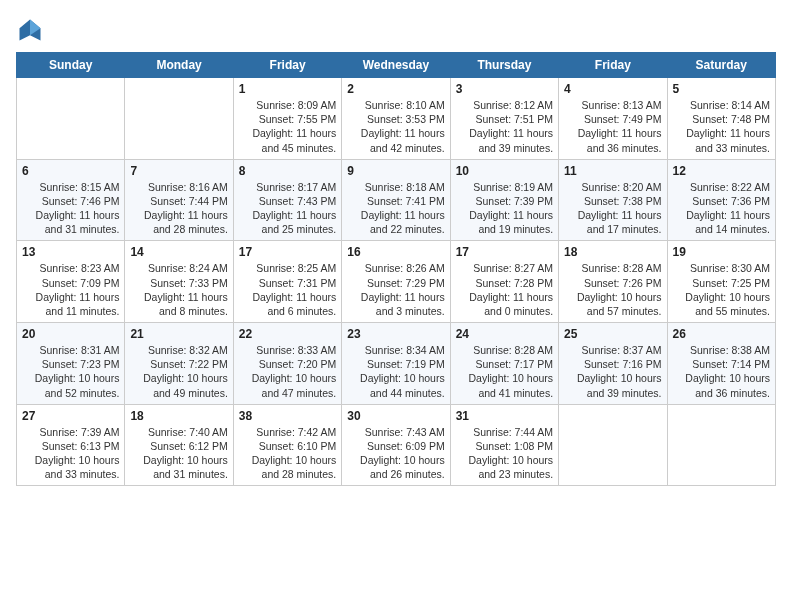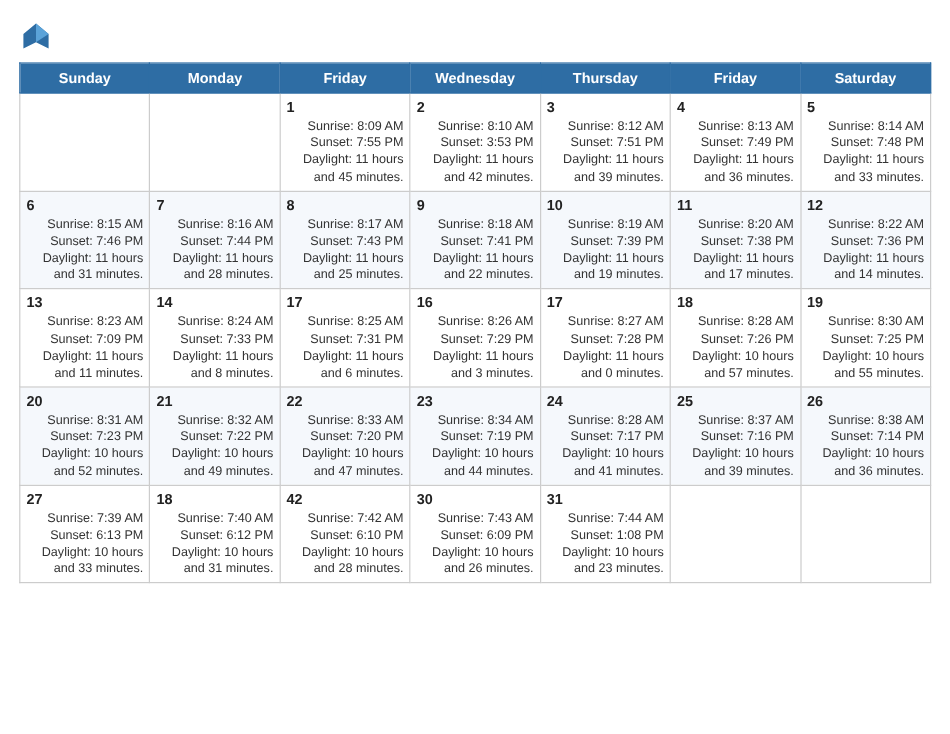--- a/index.html
+++ b/index.html
@@ -303,21 +303,21 @@
 Sunset: 6:13 PM
 Daylight: 10 hours and 33 minutes.</div>
         </td>
         <td>
           <span class="day-num">18</span>
           <div class="day-info">Sunrise: 7:40 AM
 Sunset: 6:12 PM
 Daylight: 10 hours and 31 minutes.</div>
         </td>
         <td>
-          <span class="day-num">42</span>
+          <span class="day-num">38</span>
           <div class="day-info">Sunrise: 7:42 AM
 Sunset: 6:10 PM
 Daylight: 10 hours and 28 minutes.</div>
         </td>
         <td>
           <span class="day-num">30</span>
           <div class="day-info">Sunrise: 7:43 AM
 Sunset: 6:09 PM
 Daylight: 10 hours and 26 minutes.</div>
         </td>

